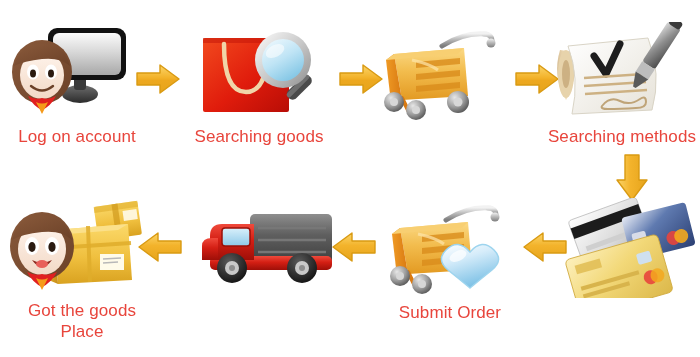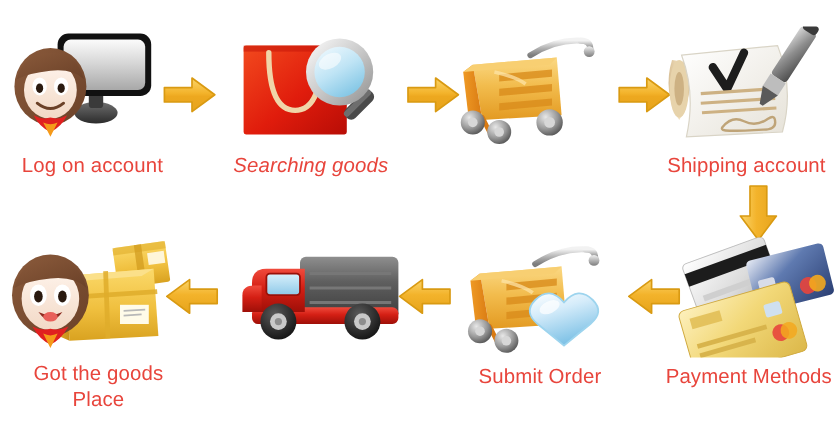--- a/index.html
+++ b/index.html
@@ -38,21 +38,21 @@
     text-align: center;
     white-space: nowrap;
     letter-spacing: 0.1px;
   }
   .label.two-line { white-space: normal; text-align: center; }
   .arrow {
     position: absolute;
   }
   
   #step-login      { left: 2px;   top: 22px;  width: 150px; }
-  #step-search     { left: 178px; top: 22px;  width: 162px; font-style: italic; }
+  #step-search     { left: 178px; top: 22px;  width: 162px; }
   #step-place      { left: 372px; top: 22px;  width: 142px; }
   #step-shipping   { left: 544px; top: 22px;  width: 156px; }
 
   #step-payment    { left: 548px; top: 198px; width: 152px; }
   #step-submit     { left: 380px; top: 198px; width: 140px; }
   #step-transit    { left: 196px; top: 198px; width: 140px; }
   #step-got        { left: 0px;   top: 196px; width: 164px; }
 
   #arrow-1 { left: 134px; top: 62px; }
   #arrow-2 { left: 337px; top: 62px; }
@@ -273,21 +273,21 @@
         <path d="M58 84 q8 -10 18 -5 q10 5 20 -2 q6 -4 6 3 q0 6 -10 6 q-16 1 -28 1 q-8 0 -6 -3 z" fill="none" stroke="#bfa478" stroke-width="2"></path>
 
         <g transform="rotate(33 106 42)">
           <rect x="98" y="-4" width="15" height="48" rx="3" fill="url(#peng)"></rect>
           <rect x="98" y="44" width="15" height="12" fill="#bdbdbd"></rect>
           <path d="M98 56 L113 56 L107 70 L104 70 Z" fill="#5a5a5a"></path>
           <rect x="99" y="-10" width="13" height="8" rx="3" fill="#3a3a3a"></rect>
         </g>
       </svg>
     </span>
-    <span class="label">Shipping account</span>
+    <span class="label">Searching methods</span>
   </div>
 
   <span class="arrow" id="arrow-down">
     <svg width="40" height="52" viewBox="0 0 40 52">
       <defs>
         <linearGradient id="agd" x1="0" y1="0" x2="1" y2="0">
           <stop offset="0%" stop-color="#fbd56a"></stop>
           <stop offset="45%" stop-color="#f3b32b"></stop>
           <stop offset="100%" stop-color="#e6a41c"></stop>
         </linearGradient>
@@ -334,21 +334,20 @@
           <rect x="22" y="48" width="96" height="60" rx="5" fill="url(#goldcard)" stroke="#cfa83c" stroke-width="0.8"></rect>
           <rect x="30" y="56" width="26" height="9" fill="#e0bc52" opacity="0.85"></rect>
           <rect x="92" y="62" width="14" height="11" rx="2" fill="#cfe0f0"></rect>
           <rect x="30" y="78" width="60" height="4" fill="#d8b44c"></rect>
           <rect x="30" y="86" width="48" height="4" fill="#d8b44c"></rect>
           <circle cx="100" cy="88" r="7" fill="#e8453c" opacity="0.9"></circle>
           <circle cx="107" cy="88" r="7" fill="#f3a81e" opacity="0.85"></circle>
         </g>
       </svg>
     </span>
-    <span class="label">Payment Methods</span>
   </div>
 
   <span class="arrow" id="arrow-4">
     <svg width="48" height="34" viewBox="0 0 48 34">
       <defs>
         <linearGradient id="agl" x1="0" y1="0" x2="0" y2="1">
           <stop offset="0%" stop-color="#fbd56a"></stop>
           <stop offset="45%" stop-color="#f3b32b"></stop>
           <stop offset="100%" stop-color="#e6a41c"></stop>
         </linearGradient>

